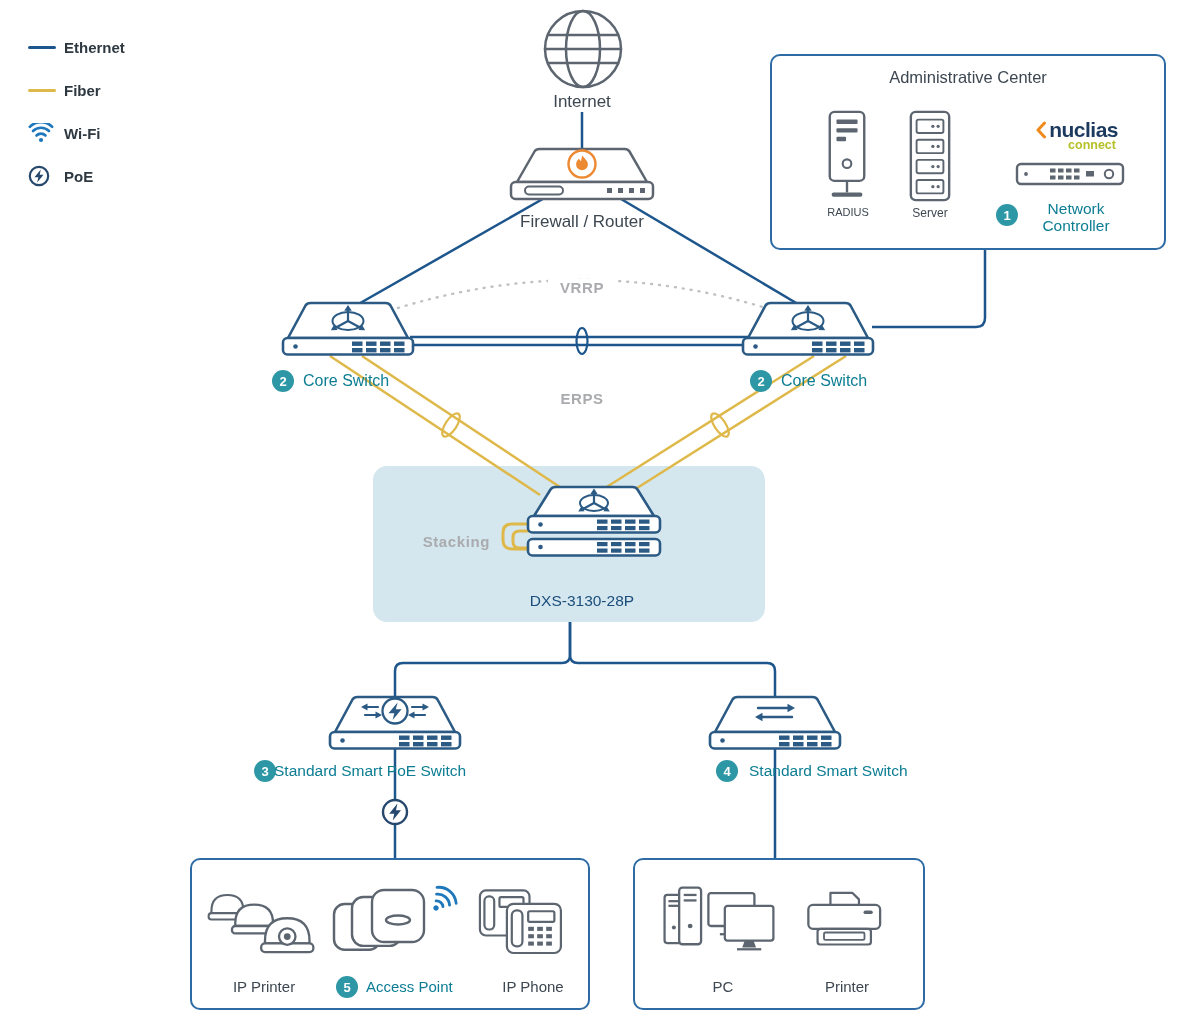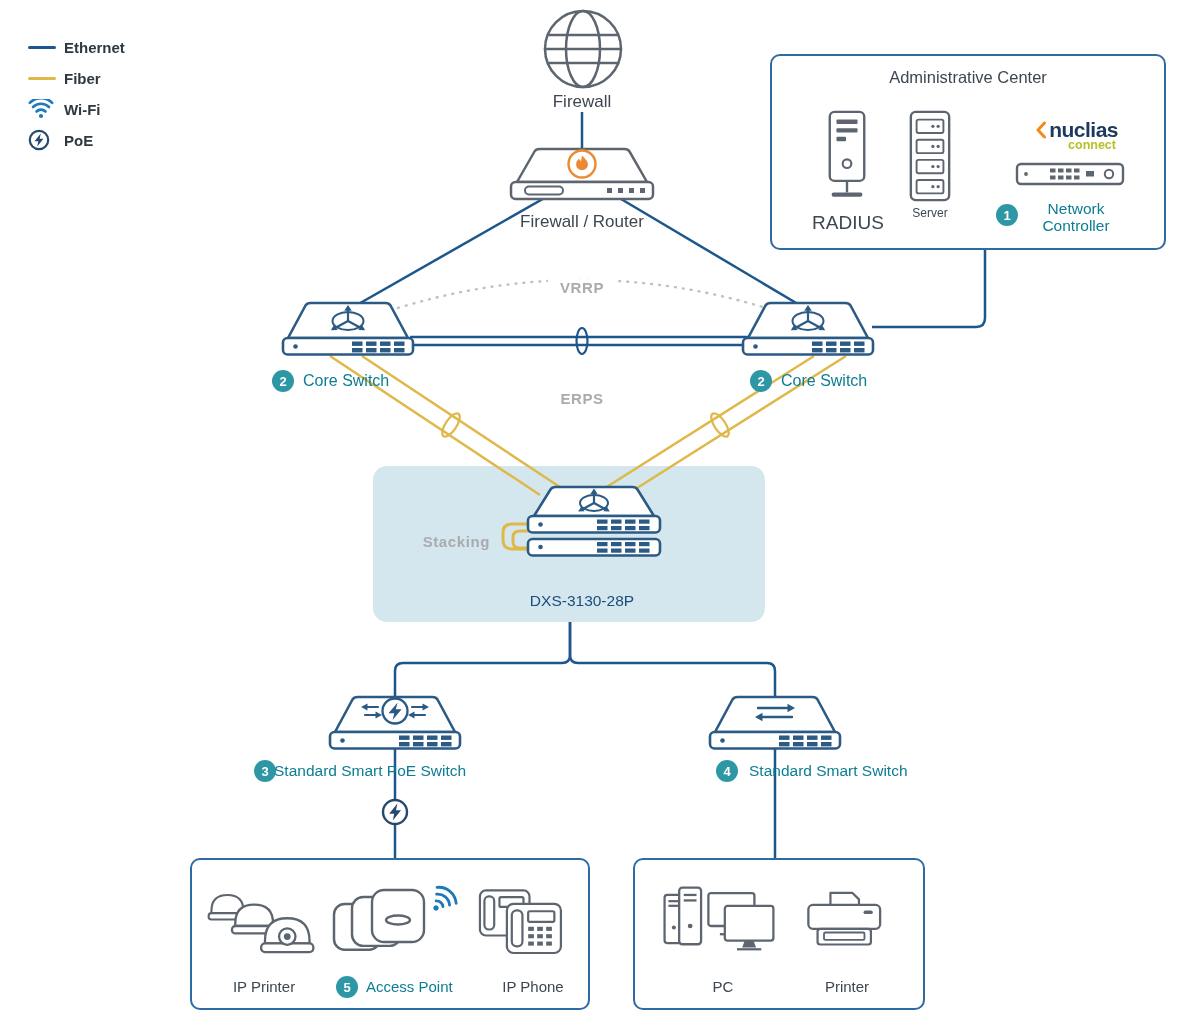--- a/index.html
+++ b/index.html
@@ -11,21 +11,21 @@
   .sw-navy{color:#2b5a84}
   .dev-gray{color:#5d6670}
   .t-dark{position:absolute;color:#3d4751;font-weight:normal;text-align:center;white-space:nowrap}
   .t-teal{position:absolute;color:#0c7d93;font-weight:normal;font-size:15.5px;white-space:nowrap}
   .t-gray{position:absolute;color:#a9abae;font-weight:bold;font-size:15px;letter-spacing:.6px;text-align:center}
   .badge{position:absolute;width:22px;height:22px;border-radius:50%;background:#2e97a5;color:#fff;
          font-size:13px;font-weight:bold;display:flex;align-items:center;justify-content:center}
   .frame{position:absolute;border:2px solid #2e6ba4;border-radius:10px;background:transparent}
   .stackbg{position:absolute;left:373px;top:466px;width:392px;height:156px;background:#d5e7ee;border-radius:14px}
   
-  .legend{position:absolute;left:28px;top:36px;display:flex;flex-direction:column;gap:9px}
+  .legend{position:absolute;left:28px;top:36px;display:flex;flex-direction:column;gap:21px}
   .lrow{display:flex;align-items:center;height:22px}
   .lic{width:36px;display:flex;align-items:center;justify-content:flex-start}
   .lbar{width:28px;height:3px;border-radius:2px}
   .ltx{color:#2e3840;font-size:15px;font-weight:600}
   
   .nuclias{position:absolute;display:flex;flex-direction:column;align-items:flex-end}
   .nrow{display:flex;align-items:center;gap:3px}
   .nbrand{color:#1c3a5e;font-weight:bold;font-size:21px;letter-spacing:-0.5px}
   .nsub{color:#b5c129;font-size:12.5px;font-weight:bold;margin-top:-4px;padding-right:2px}
   .wrap2{white-space:normal !important;line-height:17px}
@@ -134,21 +134,21 @@
 
   <svg class="dev dev-gray" style="left:540px;top:8px" width="86" height="82" viewBox="0 0 86 82">
     <g stroke="currentColor" stroke-width="2.5" fill="none" stroke-linecap="round">
       <circle cx="43" cy="41" r="38"></circle>
       <ellipse cx="43" cy="41" rx="17" ry="38"></ellipse>
       <line x1="9" y1="27" x2="77" y2="27"></line>
       <line x1="5" y1="41" x2="81" y2="41"></line>
       <line x1="9" y1="55" x2="77" y2="55"></line>
     </g>
   </svg>
-  <div class="t-dark" style="left:502px;top:92px;width:160px;font-size:17px">Firewall</div>
+  <div class="t-dark" style="left:502px;top:92px;width:160px;font-size:17px">Internet</div>
 
   <svg class="dev dev-gray" style="left:497px;top:142px" width="170" height="64" viewBox="0 0 170 64">
     <path d="M20 40 L37.5 9.5 Q39 7 42.5 7 H127.5 Q131 7 132.5 9.5 L150 40 Z" fill="#fff" stroke="currentColor" stroke-width="2.5" stroke-linejoin="round"></path>
     <rect x="14" y="40" width="142" height="17" rx="4.5" fill="#fff" stroke="currentColor" stroke-width="2.5"></rect>
     <rect x="28" y="44.5" width="38" height="8" rx="4" fill="none" stroke="currentColor" stroke-width="2"></rect>
     <g fill="currentColor">
       <rect x="110" y="46" width="5" height="5"></rect>
         <rect x="121" y="46" width="5" height="5"></rect>
       <rect x="132" y="46" width="5" height="5"></rect>
         <rect x="143" y="46" width="5" height="5"></rect>
@@ -167,21 +167,21 @@
     <rect x="10" y="2" width="36" height="72" rx="5" fill="#fff" stroke="currentColor" stroke-width="2.5"></rect>
     <g fill="currentColor">
       <rect x="17" y="10" width="22" height="4.5" rx="1"></rect>
       <rect x="17" y="19" width="22" height="4.5" rx="1"></rect>
       <rect x="17" y="28" width="10" height="4.5" rx="1"></rect>
     </g>
     <circle cx="28" cy="56" r="4.5" fill="none" stroke="currentColor" stroke-width="2.2"></circle>
     <line x1="28" y1="74" x2="28" y2="86" stroke="currentColor" stroke-width="2.5"></line>
     <rect x="12" y="86" width="32" height="4.5" rx="2" fill="currentColor"></rect>
   </svg>
-  <div class="t-dark" style="left:792px;top:212px;width:112px;font-size:19px">RADIUS</div>
+  <div class="t-dark" style="left:792px;top:206px;width:112px;font-size:11px">RADIUS</div>
 
   <svg class="dev dev-gray" style="left:903px;top:110px" width="54" height="92" viewBox="0 0 56 96">
     <rect x="8" y="2" width="40" height="92" rx="5" fill="#fff" stroke="currentColor" stroke-width="2.5"></rect>
     <g fill="none" stroke="currentColor" stroke-width="2">
       <rect x="14" y="10" width="28" height="14" rx="2"></rect>
       <rect x="14" y="31" width="28" height="14" rx="2"></rect>
       <rect x="14" y="52" width="28" height="14" rx="2"></rect>
       <rect x="14" y="73" width="28" height="14" rx="2"></rect>
     </g>
     <g fill="currentColor">

